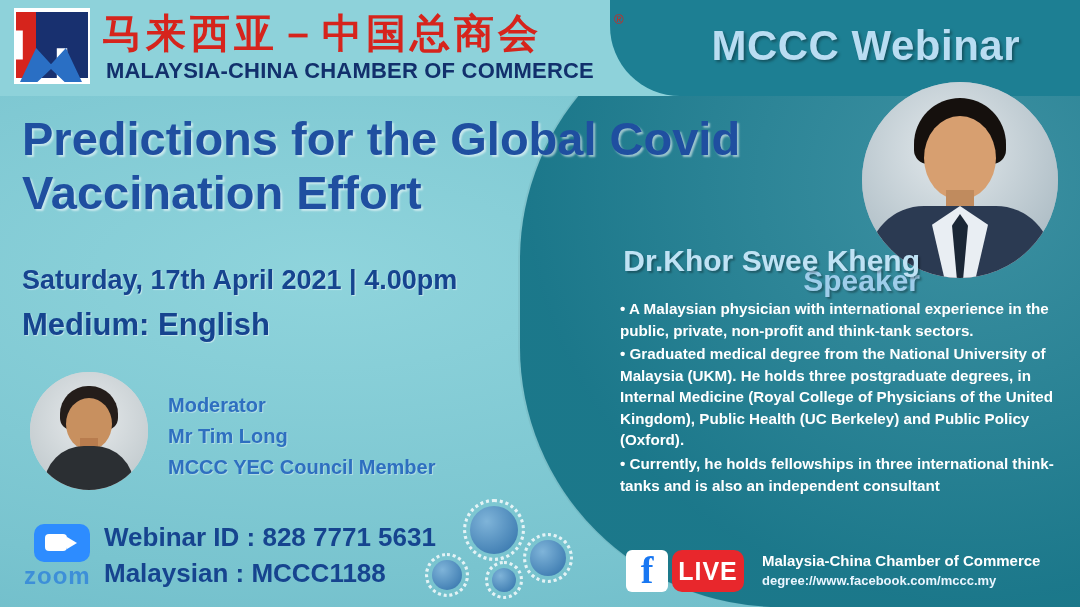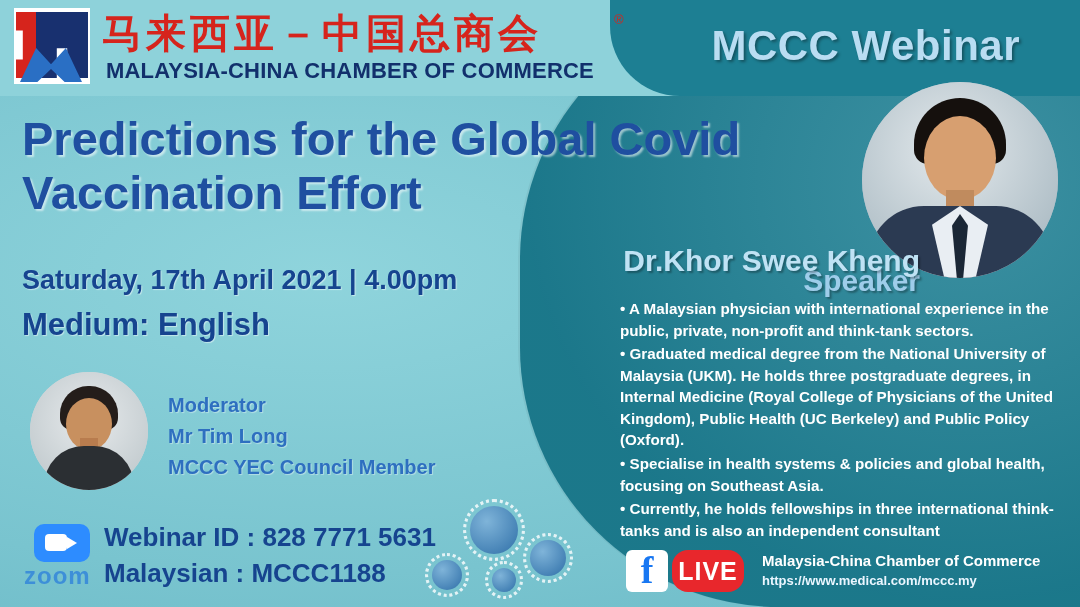--- a/index.html
+++ b/index.html
@@ -120,21 +120,21 @@
     text-shadow:2px 2px 2px rgba(0,0,0,.3);white-space:nowrap;
   }
   .bio{
     position:absolute;left:620px;top:298px;width:444px;
     font-size:15.2px;line-height:1.42;font-weight:bold;color:#ffffff;
   }
   .bio p{margin:0 0 2px 0;}
   
   .fb-icon{position:absolute;left:626px;top:550px;width:42px;height:42px;border-radius:6px;background:#ffffff;}
   .fb-icon .f{position:absolute;left:0;right:0;top:-2px;text-align:center;font-size:38px;font-weight:bold;color:#1877f2;font-family:"Liberation Serif",serif;}
-  .live-badge{position:absolute;left:672px;top:550px;width:72px;height:42px;background:#e8272c;border-radius:16px;
+  .live-badge{position:absolute;left:672px;top:550px;width:72px;height:42px;background:#e8272c;border-radius:10px;
      color:#fff;font-size:25px;font-weight:bold;text-align:center;line-height:42px;letter-spacing:1px;}
   .fb-name{position:absolute;left:762px;top:552px;font-size:15px;font-weight:bold;color:#ffffff;}
   .fb-url{position:absolute;left:762px;top:573px;font-size:13px;font-weight:bold;color:#eaf6ff;}
   
   .virus{position:absolute;border-radius:50%;background:radial-gradient(circle at 35% 32%, #7fb4d9, #2f6fa8);}
   .virus:before,.virus:after{content:"";position:absolute;inset:-7px;border-radius:50%;
     border:3px dotted rgba(255,255,255,.55);}
   .v1{left:470px;top:506px;width:48px;height:48px;}
   .v2{left:530px;top:540px;width:36px;height:36px;}
   .v3{left:432px;top:560px;width:30px;height:30px;}
@@ -193,29 +193,28 @@
       <div class="neck"></div>
     <div class="suit"></div>
       <div class="shirt"></div>
       <div class="tie"></div>
   </div>
   <div class="spk-label">Speaker</div>
   <div class="spk-name">Dr.Khor Swee Kheng</div>
   <div class="bio">
     <p>• A Malaysian physician with international experience in the public, private, non-profit and think-tank sectors.</p>
     <p>• Graduated medical degree from the National University of Malaysia (UKM). He holds three postgraduate degrees, in Internal Medicine (Royal College of Physicians of the United Kingdom), Public Health (UC Berkeley) and Public Policy (Oxford).</p>
-    <p>• Specialise in health systems &amp; policies and global health, focusing on Southeast Asia.</p>
     <p>• Currently, he holds fellowships in three international think-tanks and is also an independent consultant</p>
   </div>
 
   <div class="fb-icon">
       <div class="f">f</div>
     </div>
   <div class="live-badge">LIVE</div>
   <div class="fb-name">Malaysia-China Chamber of Commerce</div>
-  <div class="fb-url">https://www.medical.com/mccc.my</div>
+  <div class="fb-url">degree://www.facebook.com/mccc.my</div>
 
   <div class="virus v1"></div>
   <div class="virus v2"></div>
   <div class="virus v3"></div>
   <div class="virus v4"></div>
 
 </div>
 
 </body></html>

